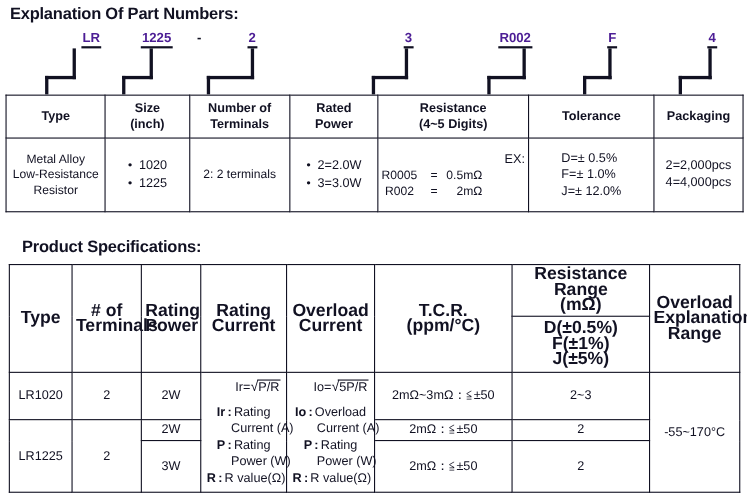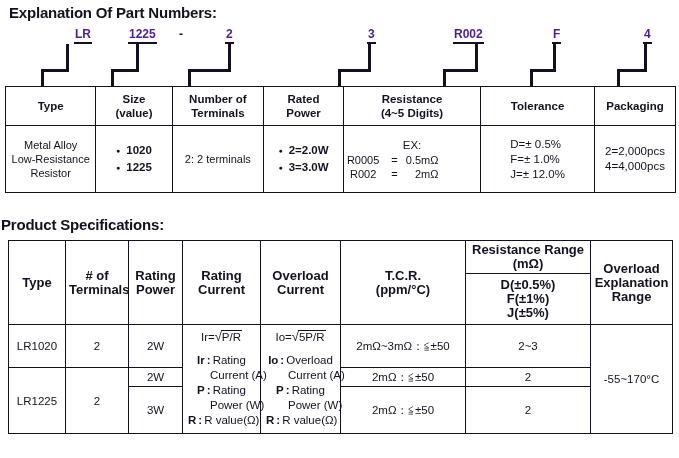--- a/index.html
+++ b/index.html
@@ -15,21 +15,21 @@
 
   
   .heading{
     font-size:15px;
     font-weight:bold;
     color:#111122;
     letter-spacing:-0.2px;
     position:absolute;
   }
   #heading-part-numbers{left:9px;top:4px;}
-  #heading-product-specs{left:1px;top:216px;}
+  #heading-product-specs{left:20px;top:216px;}
 
   
   #pn-diagram{position:absolute;left:0;top:28px;width:679px;height:58px;}
   .pn-label{
     position:absolute;
     font-size:12px;
     font-weight:bold;
     color:#4c1d95;
     border-bottom:2px solid #111122;
     padding:0 1px 1px 1px;
@@ -71,21 +71,20 @@
   
   #table-part-numbers{left:5px;top:86px;width:671px;}
   #table-part-numbers th{height:34px;font-size:11.5px;}
   #table-part-numbers td{height:62px;}
   .cell-left{text-align:left;}
   .bullets{
     list-style:none;
     margin:0;padding:0;
     text-align:left;
     display:inline-block;
-    font-weight:bold;
   }
   .bullets li{
     line-height:16px;
     font-size:11.5px;
     white-space:nowrap;
   }
   .bullets li:before{
     content:"\25CF";
     font-size:7px;
     vertical-align:middle;
@@ -104,35 +103,35 @@
   .res-table td{
     border:none !important;
     padding:0 4px 0 0 !important;
     height:auto !important;
     text-align:left;
     line-height:15px;
     white-space:nowrap;
   }
   .res-table td.eqc{text-align:center;padding:0 8px !important;}
   .res-table td.valc{text-align:right;}
-  .ex-label{text-align:center;font-size:11.5px;line-height:15px;display:block;}
+  .ex-label{text-align:right;font-size:11.5px;line-height:15px;display:block;}
 
   
   #table-product-specs{left:8px;top:240px;width:664px;}
-  #table-product-specs th{font-size:13px;}
+  #table-product-specs th{font-size:16px;}
   #table-product-specs td{font-size:11.5px;}
   .hdr-tall{height:76px;}
   .formula-cell{
     text-align:left;
     vertical-align:top;
     padding:4px 5px !important;
     font-size:11px;
     line-height:15px;
   }
-  .sqrt{white-space:nowrap;}
+  .sqrt{white-space:nowrap;text-align:right;}
   .sqrt .rad{font-size:13px;}
   .sqrt .bar{
     border-top:1.2px solid #111122;
     padding:0 1px;
     margin-left:-1px;
   }
   .legend{margin-top:9px;}
   .legend .lrow{white-space:nowrap;line-height:15px;}
   .legend .lind{padding-left:22px;white-space:nowrap;line-height:15px;}
   .legend b{font-weight:bold;}
@@ -210,21 +209,21 @@
         <col style="width:97px">
       <col style="width:69px">
     </colgroup>
     <thead>
       <tr>
         <th>
           <span>Type</span>
         </th>
         <th>
           <div>Size</div>
-          <div>(value)</div>
+          <div>(inch)</div>
         </th>
         <th>
           <div>Number of</div>
           <div>Terminals</div>
         </th>
         <th>
           <div>Rated</div>
           <div>Power</div>
         </th>
         <th>

